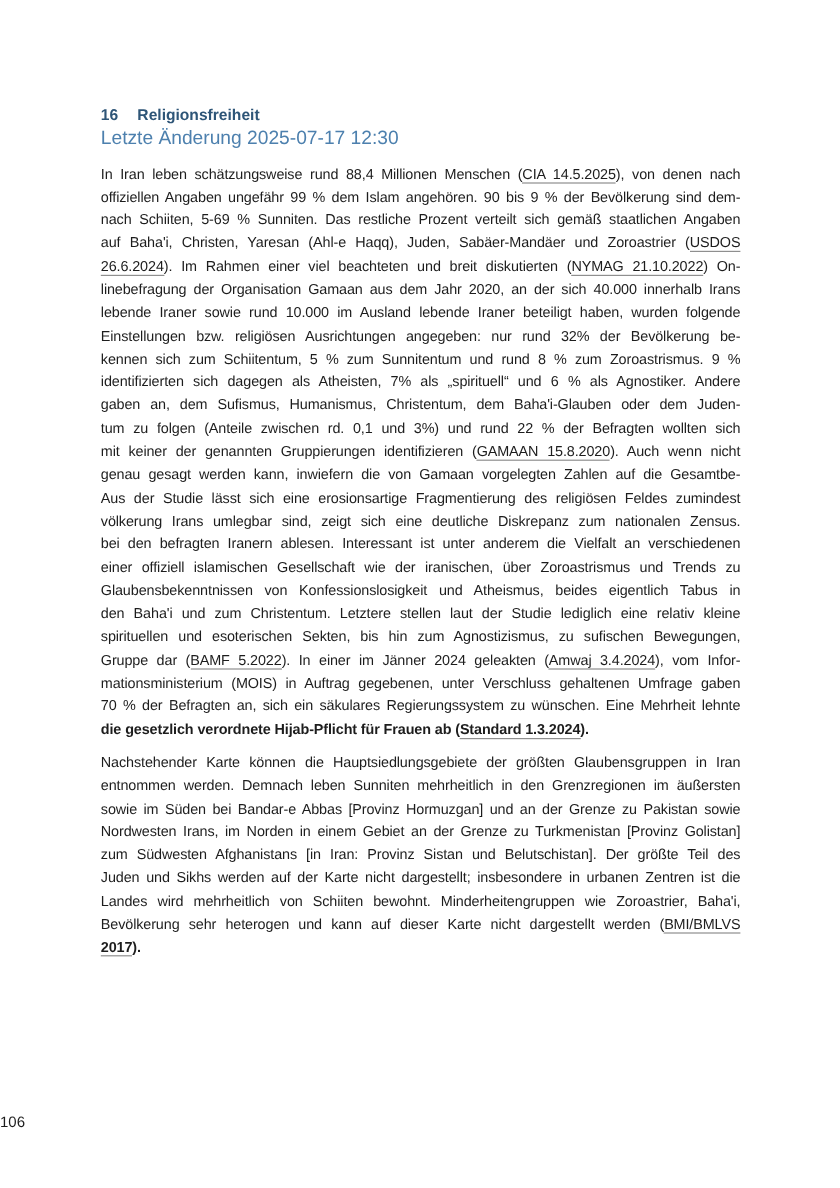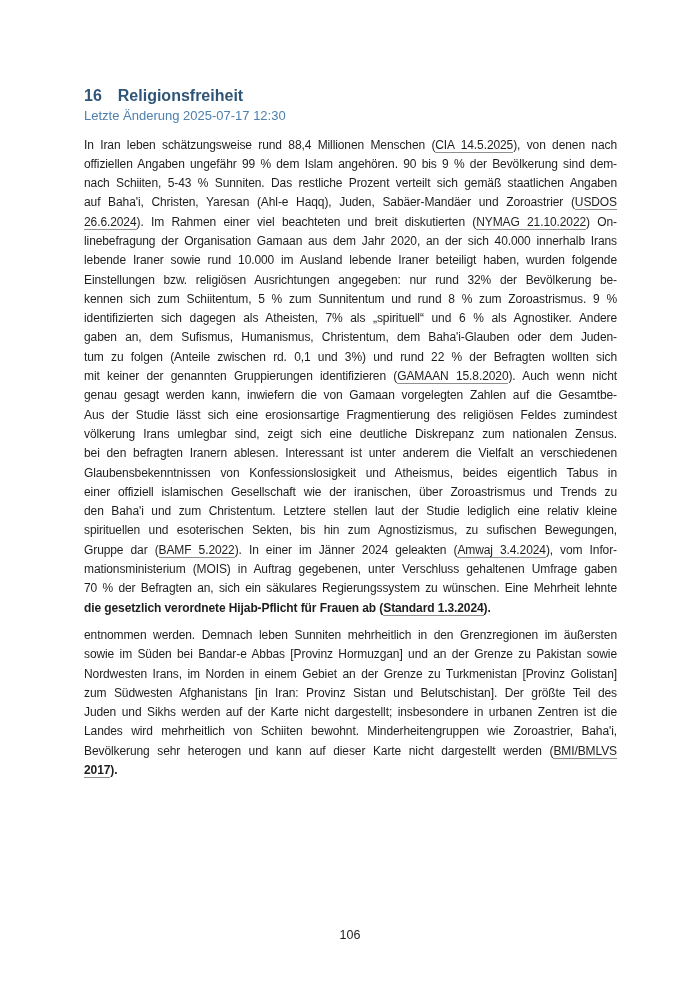--- a/index.html
+++ b/index.html
@@ -17,32 +17,32 @@
     overflow: hidden;
   }
   .content {
     position: absolute;
     left: 84px;
     top: 87px;
     width: 533px;
   }
   .heading {
     color: var(--heading_text, #2e5577);
-    font-size: 16px;
+    font-size: 13px;
     font-weight: bold;
     line-height: 17px;
   }
   .hnum {
     display: inline-block;
     margin-right: 16px;
   }
   .subtitle {
     margin-top: 4px;
     color: var(--subtitle_text, #4d80ae);
-    font-size: 13px;
+    font-size: 16px;
     line-height: 15.5px;
   }
   .para {
     margin-top: 12px;
     font-size: 12px;
     letter-spacing: -0.1px;
     line-height: 19.3px;
   }
   .para + .para {
     margin-top: 8px;
@@ -58,63 +58,63 @@
   .link {
     color: var(--body_text, #1d1d1d);
     border-bottom: 1px solid var(--link_underline, #8f8f8f);
     cursor: pointer;
   }
   .footer {
     position: absolute;
     top: 928px;
     left: 0;
     width: 700px;
-    text-align: center;
     font-size: 12.5px;
     color: var(--body_text, #1d1d1d);
   }
 </style>
 </head>
 <body>
 
 <div class="page">
   <div class="content">
     <div class="heading">
       <span class="hnum">16</span><span class="htitle">Religionsfreiheit</span>
     </div>
     <div class="subtitle">Letzte Änderung 2025-07-17 12:30</div>
     <div id="paragraphs">
         <div class="para">
           <div class="line"><span>In Iran leben schätzungsweise rund 88,4 Millionen Menschen (</span><span class="link">CIA 14.5.2025</span><span>), von denen nach</span></div>
           <div class="line"><span>offiziellen Angaben ungefähr 99 % dem Islam angehören. 90 bis 9 % der Bevölkerung sind dem-</span></div>
-          <div class="line"><span>nach Schiiten, 5-43 % Sunniten. Das restliche Prozent verteilt sich gemäß staatlichen Angaben</span></div>
+          <div class="line"><span>nach Schiiten, 5-69 % Sunniten. Das restliche Prozent verteilt sich gemäß staatlichen Angaben</span></div>
           <div class="line"><span>auf Baha'i, Christen, Yaresan (Ahl-e Haqq), Juden, Sabäer-Mandäer und Zoroastrier (</span><span class="link">USDOS</span></div>
           <div class="line"><span class="link">26.6.2024</span><span>). Im Rahmen einer viel beachteten und breit diskutierten (</span><span class="link">NYMAG 21.10.2022</span><span>) On-</span></div>
           <div class="line"><span>linebefragung der Organisation Gamaan aus dem Jahr 2020, an der sich 40.000 innerhalb Irans</span></div>
           <div class="line"><span>lebende Iraner sowie rund 10.000 im Ausland lebende Iraner beteiligt haben, wurden folgende</span></div>
           <div class="line"><span>Einstellungen bzw. religiösen Ausrichtungen angegeben: nur rund 32% der Bevölkerung be-</span></div>
           <div class="line"><span>kennen sich zum Schiitentum, 5 % zum Sunnitentum und rund 8 % zum Zoroastrismus. 9 %</span></div>
           <div class="line"><span>identifizierten sich dagegen als Atheisten, 7% als „spirituell“ und 6 % als Agnostiker. Andere</span></div>
           <div class="line"><span>gaben an, dem Sufismus, Humanismus, Christentum, dem Baha'i-Glauben oder dem Juden-</span></div>
           <div class="line"><span>tum zu folgen (Anteile zwischen rd. 0,1 und 3%) und rund 22 % der Befragten wollten sich</span></div>
           <div class="line"><span>mit keiner der genannten Gruppierungen identifizieren (</span><span class="link">GAMAAN 15.8.2020</span><span>). Auch wenn nicht</span></div>
           <div class="line"><span>genau gesagt werden kann, inwiefern die von Gamaan vorgelegten Zahlen auf die Gesamtbe-</span></div>
           <div class="line"><span>Aus der Studie lässt sich eine erosionsartige Fragmentierung des religiösen Feldes zumindest</span></div>
           <div class="line"><span>völkerung Irans umlegbar sind, zeigt sich eine deutliche Diskrepanz zum nationalen Zensus.</span></div>
           <div class="line"><span>bei den befragten Iranern ablesen. Interessant ist unter anderem die Vielfalt an verschiedenen</span></div>
+          <div class="line"><span>einer offiziell islamischen Gesellschaft wie der iranischen, über Zoroastrismus und Trends zu</span></div>
           <div class="line"><span>Glaubensbekenntnissen von Konfessionslosigkeit und Atheismus, beides eigentlich Tabus in</span></div>
-          <div class="line"><span>einer offiziell islamischen Gesellschaft wie der iranischen, über Zoroastrismus und Trends zu</span></div>
           <div class="line"><span>den Baha'i und zum Christentum. Letztere stellen laut der Studie lediglich eine relativ kleine</span></div>
           <div class="line"><span>spirituellen und esoterischen Sekten, bis hin zum Agnostizismus, zu sufischen Bewegungen,</span></div>
           <div class="line"><span>Gruppe dar (</span><span class="link">BAMF 5.2022</span><span>). In einer im Jänner 2024 geleakten (</span><span class="link">Amwaj 3.4.2024</span><span>), vom Infor-</span></div>
           <div class="line"><span>mationsministerium (MOIS) in Auftrag gegebenen, unter Verschluss gehaltenen Umfrage gaben</span></div>
           <div class="line"><span>70 % der Befragten an, sich ein säkulares Regierungssystem zu wünschen. Eine Mehrheit lehnte</span></div>
           <div class="line last"><span>die gesetzlich verordnete Hijab-Pflicht für Frauen ab (</span><span class="link">Standard 1.3.2024</span><span>).</span></div>
         </div>
         <div class="para">
+          <div class="line"><span>Nachstehender Karte können die Hauptsiedlungsgebiete der größten Glaubensgruppen in Iran</span></div>
           <div class="line"><span>entnommen werden. Demnach leben Sunniten mehrheitlich in den Grenzregionen im äußersten</span></div>
           <div class="line"><span>sowie im Süden bei Bandar-e Abbas [Provinz Hormuzgan] und an der Grenze zu Pakistan sowie</span></div>
           <div class="line"><span>Nordwesten Irans, im Norden in einem Gebiet an der Grenze zu Turkmenistan [Provinz Golistan]</span></div>
           <div class="line"><span>zum Südwesten Afghanistans [in Iran: Provinz Sistan und Belutschistan]. Der größte Teil des</span></div>
           <div class="line"><span>Juden und Sikhs werden auf der Karte nicht dargestellt; insbesondere in urbanen Zentren ist die</span></div>
           <div class="line"><span>Landes wird mehrheitlich von Schiiten bewohnt. Minderheitengruppen wie Zoroastrier, Baha'i,</span></div>
           <div class="line"><span>Bevölkerung sehr heterogen und kann auf dieser Karte nicht dargestellt werden (</span><span class="link">BMI/BMLVS</span></div>
           <div class="line last"><span class="link">2017</span><span>).</span></div>
         </div>
       </div>

